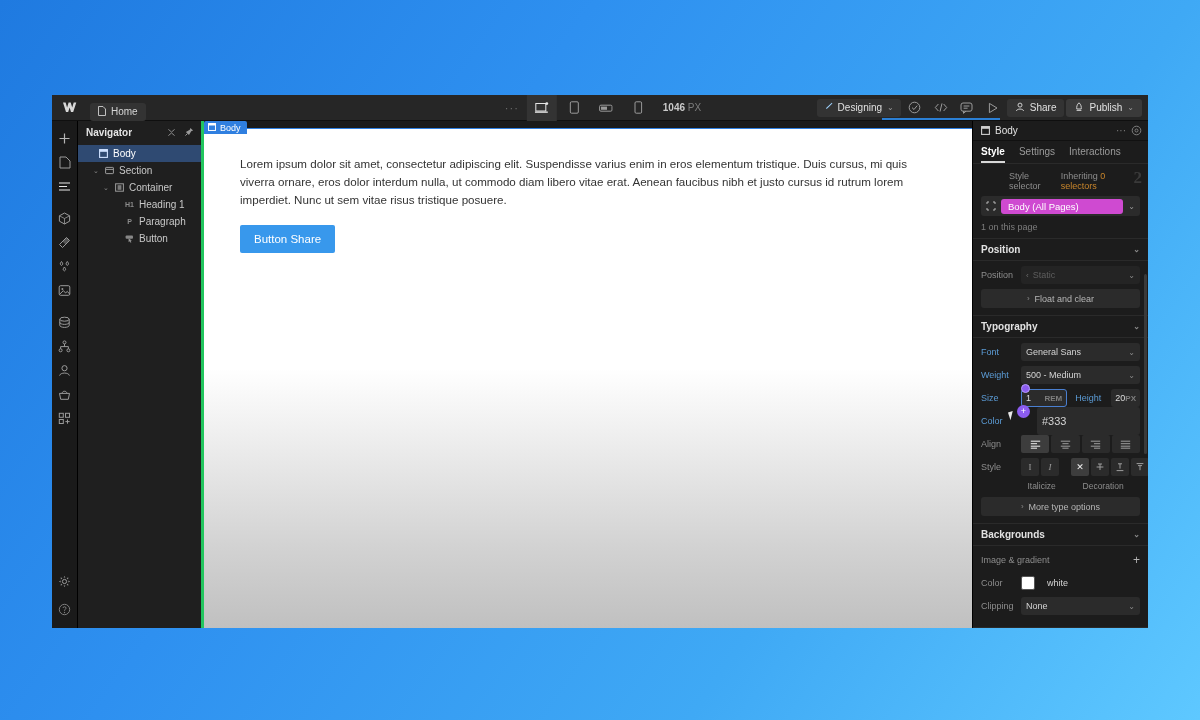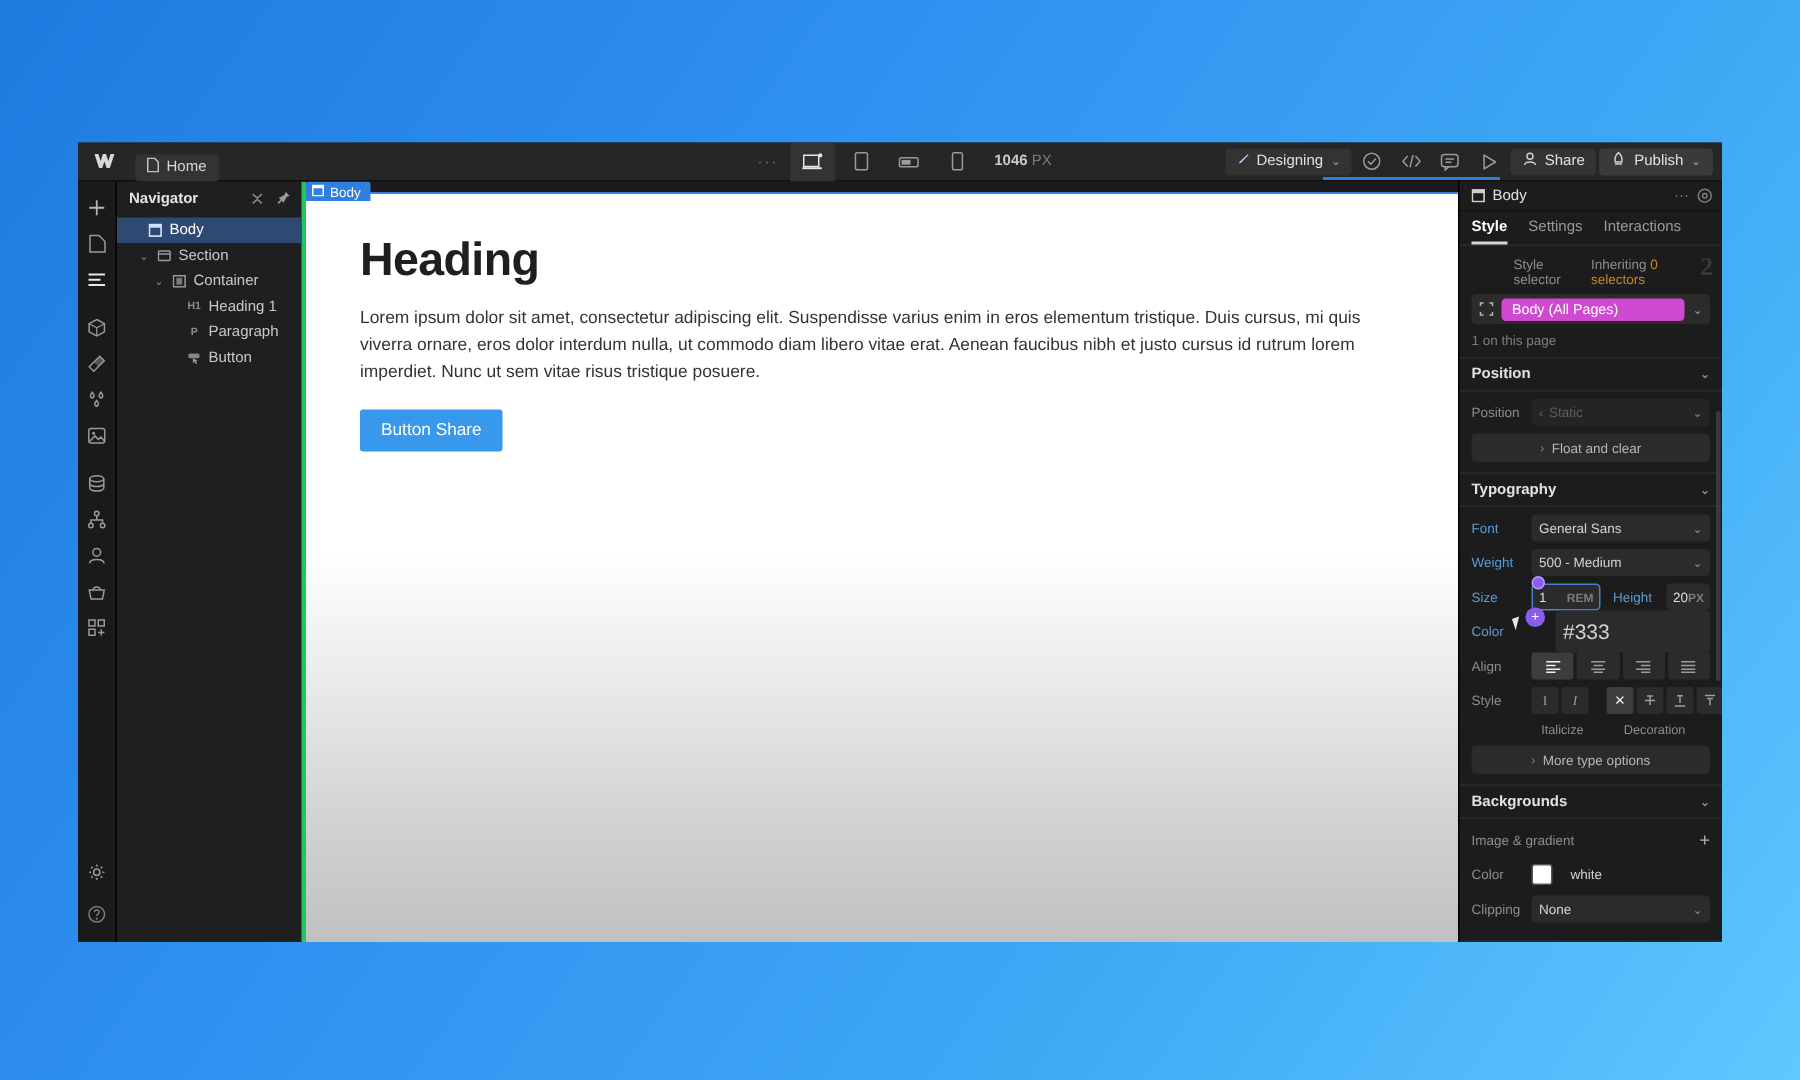--- a/index.html
+++ b/index.html
@@ -207,21 +207,21 @@
   .purple-plus {
     position:absolute; width:13px; height:13px; border-radius:50%;
     background:#8c5cf0; color:#fff; font-size:9px; line-height:12px; text-align:center;
   }
   .hbox {
     width: 40px; background:#2b2b2b; border-radius:3px; height:18px;
     display:flex; align-items:center; padding:0 4px; color:#ddd; font-size:9px;
   }
   .color-field {
     flex:1; background:#2b2b2b; border-radius:3px; height:28px;
-    display:flex; align-items:center; padding:0 5px; color:#d4d4d4; font-size:14px;
+    display:flex; align-items:center; padding:0 5px; color:#d4d4d4; font-size:11px;
   }
   .seg-group { display:flex; gap:2px; flex:1; }
   .seg {
     flex:1; height:18px; background:#2b2b2b; border-radius:2px;
     display:flex; align-items:center; justify-content:center; color:#9d9d9d;
   }
   .seg.on { background:#3d3d3d; color:#f0f0f0; }
   .seg-pair { display:flex; gap:2px; }
   .seg-sm {
     width:18px; height:18px; background:#2b2b2b; border-radius:2px;
@@ -541,21 +541,20 @@
         <div id="body-badge">
           <span>
             <svg width="8" height="8" viewBox="0 0 9 9">
                 <rect x="0.6" y="0.6" width="7.8" height="7.8" fill="none" stroke="#fff" stroke-width="1.1"></rect>
                 <rect x="0.6" y="0.6" width="7.8" height="2.2" fill="#fff"></rect>
               </svg>
           </span>
           <span>Body</span>
         </div>
         <div class="canvas-inner">
-          <div id="heading">Heading</div>
           <div id="paragraph">Lorem ipsum dolor sit amet, consectetur adipiscing elit. Suspendisse varius enim in eros elementum tristique. Duis cursus, mi quis viverra ornare, eros dolor interdum nulla, ut commodo diam libero vitae erat. Aenean faucibus nibh et justo cursus id rutrum lorem imperdiet. Nunc ut sem vitae risus tristique posuere.</div>
           <div id="cta-button">Button Share</div>
         </div>
       </div>
     </div>
 
     <div id="style-panel">
       <div class="sp-head">
         <span class="sel-ico">
           <svg width="9" height="9" viewBox="0 0 9 9">

